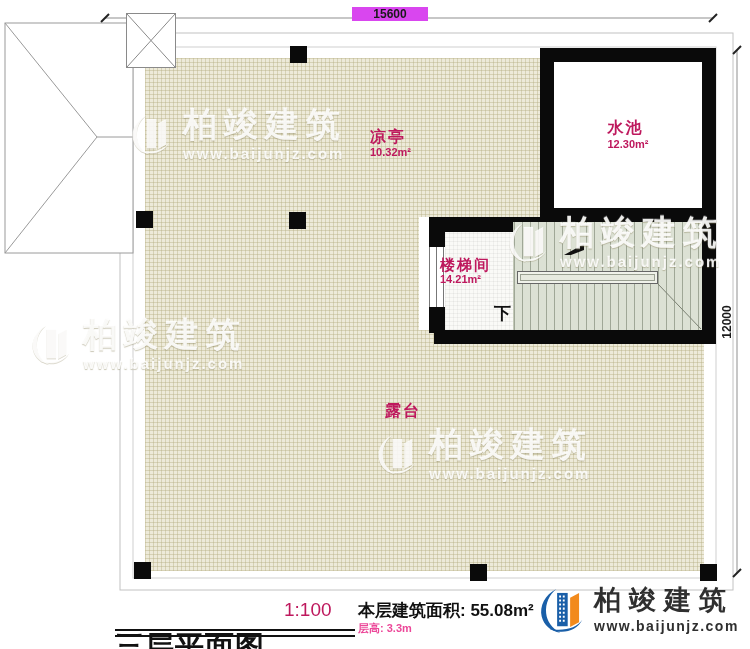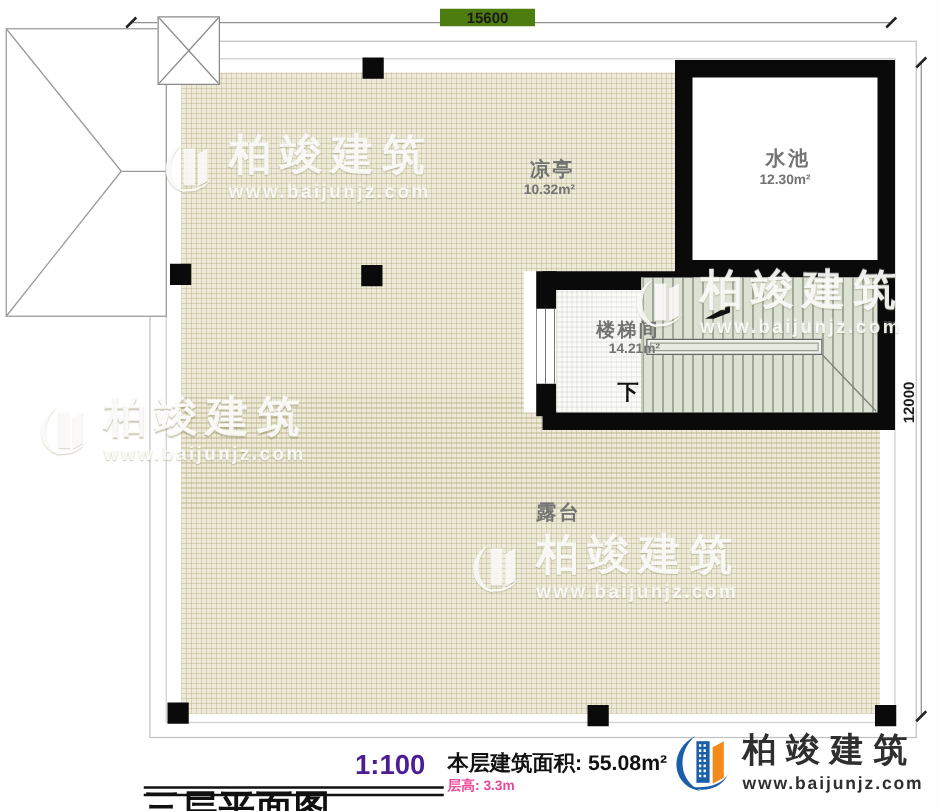--- a/index.html
+++ b/index.html
@@ -42,43 +42,43 @@
   .handrail-inner{margin:2px;height:5px;border:1px solid #9aa091;background:#e7eadf;}
   .white-strip{left:419px;top:217px;width:10px;height:113px;background:#fff;z-index:3;}
   .window-gap{
     left:429px;top:247px;width:16px;height:60px;background:#fff;z-index:4;
     background-image:repeating-linear-gradient(90deg,#777 0 1px, transparent 1px 7px);
   }
   .column{width:17px;height:17px;background:#0a0a0a;z-index:10;}
   .chimney{left:126px;top:13px;width:50px;height:55px;background:#fff;border:1px solid #8a8a8a;z-index:9;box-sizing:border-box;}
 
   
-  .room-label{z-index:25;text-align:right;line-height:1.15;color:#737373;}
+  .room-label{z-index:25;text-align:left;line-height:1.15;color:#be185d;}
   .room-name{font-size:16px;font-weight:bold;letter-spacing:2px;}
   .room-area{font-size:11px;font-weight:bold;letter-spacing:0;}
   .dir-label{z-index:25;font-size:17px;font-weight:bold;}
 
   
-  .dim-text{z-index:20;font-size:12px;font-weight:bold;color:#1a1a1a;text-align:center;background:#4d7c0f;}
+  .dim-text{z-index:20;font-size:12px;font-weight:bold;color:#1a1a1a;text-align:center;background:#d946ef;}
   .dim-right{transform:rotate(-90deg);transform-origin:center;background:transparent;}
 
   
   .wm{
     z-index:50;display:flex;align-items:center;gap:9px;pointer-events:none;
     color:rgba(255,255,255,.88);
     text-shadow:0 1px 1px rgba(140,133,95,.45), 0 -1px 0 rgba(255,255,255,.25);
   }
   .wm-icon{--c1:rgba(255,255,255,.85);--c2:rgba(255,255,255,.85);--c3:transparent;
     filter:drop-shadow(0 1px 0 rgba(140,133,95,.35));}
   .wm-t1{font-size:34px;font-weight:bold;letter-spacing:7px;line-height:1;white-space:nowrap;}
   .wm-t2{font-size:15px;font-weight:bold;letter-spacing:2px;margin-top:4px;white-space:nowrap;}
 
   
   .tb-title{left:115px;top:627px;z-index:20;font-size:29px;font-weight:bold;letter-spacing:1px;color:#111;}
-  .tb-scale{left:284px;top:599px;z-index:20;font-size:22px;font-weight:bold;color:#4c1d95;}
+  .tb-scale{left:284px;top:599px;z-index:20;font-size:19px;font-weight:normal;color:#be185d;}
   .tb-underline{left:115px;top:629px;width:240px;height:8px;z-index:20;
     border-top:2px solid #111;border-bottom:2px solid #111;box-sizing:border-box;}
   .tb-line1{left:358px;top:599px;z-index:20;font-size:17px;font-weight:bold;color:#111;}
   .tb-line2{left:358px;top:621px;z-index:20;font-size:11px;font-weight:bold;color:#ec4899;}
 
   
   .brand{left:536px;top:581px;z-index:20;display:flex;align-items:center;gap:6px;}
   .brand-icon{--c1:#1a5fa8;--c2:#f28a1c;--c3:#ffffff;}
   .brand-name{font-size:27px;font-weight:bold;letter-spacing:8px;color:#2f2f2f;line-height:1;white-space:nowrap;}
   .brand-url{font-size:14px;font-weight:bold;letter-spacing:1.5px;color:#2f2f2f;margin-top:4px;white-space:nowrap;}

